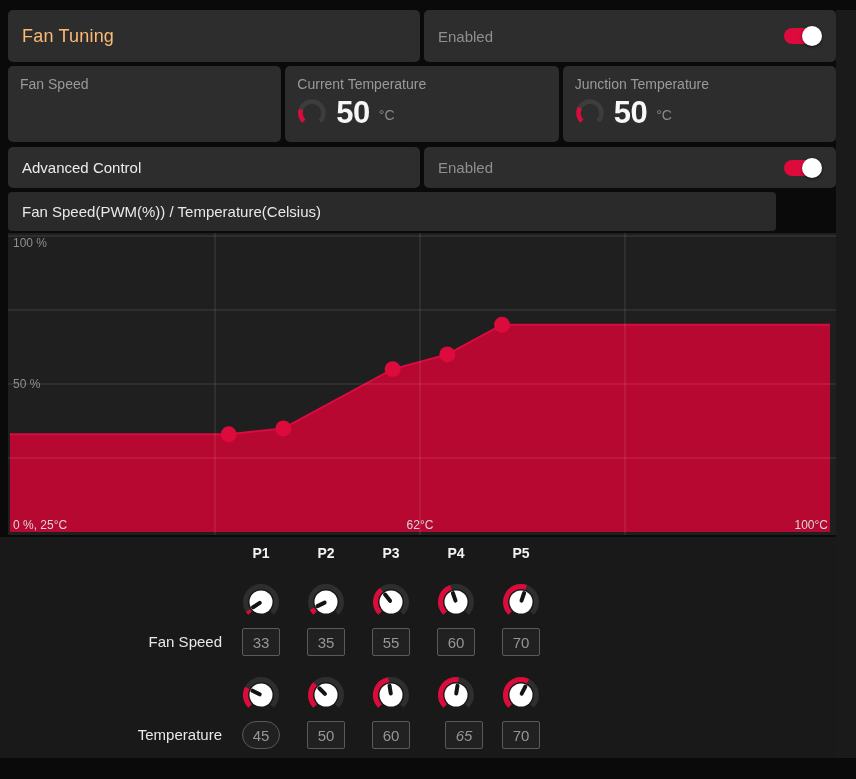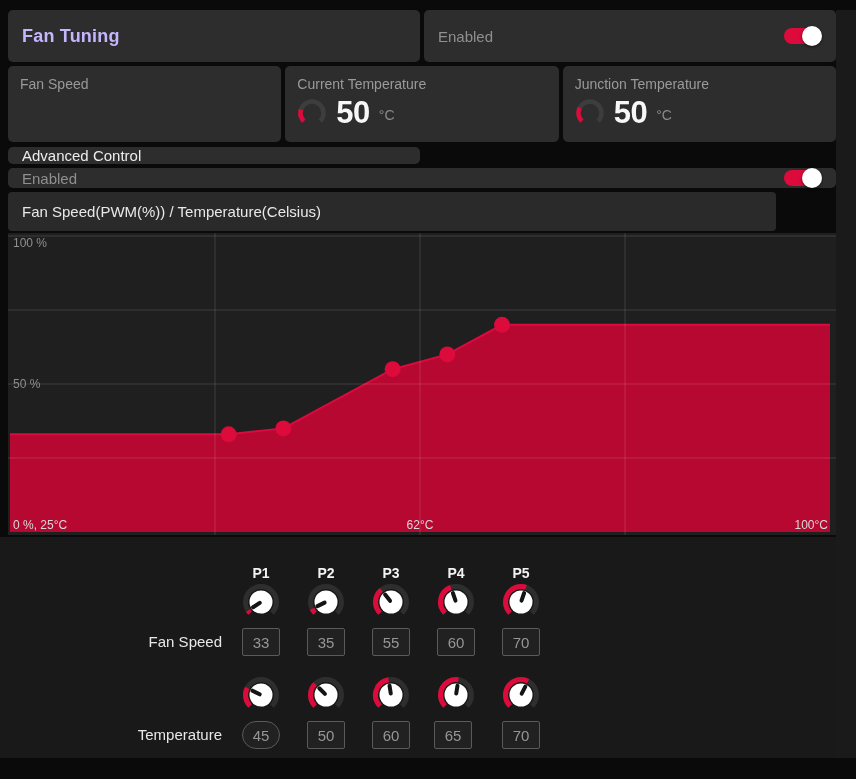--- a/index.html
+++ b/index.html
@@ -5,52 +5,52 @@
   * { margin:0; padding:0; box-sizing:border-box; }
   html,body { background:#0a0a0a; }
   .app { position:relative; width:856px; height:779px; background:#0a0a0a;
          font-family:"Liberation Sans", sans-serif; overflow:hidden; }
   .right-strip { position:absolute; left:836px; top:10px; width:20px; height:748px; background:#1a1a1a; }
 
   .card { background:#2d2d2d; border-radius:5px; }
 
   .row1 { position:absolute; left:8px; top:10px; width:828px; height:52px; display:flex; gap:4px; }
   .row1 .title-card { width:412px; display:flex; align-items:center; padding-left:14px; }
-  .page-title { font-size:18px; font-weight:700; color:#c4b5fd; letter-spacing:.2px; }
+  .page-title { font-size:18px; font-weight:400; color:#fdba74; letter-spacing:.2px; }
   .enable-card { flex:1; display:flex; align-items:center; justify-content:space-between; padding:0 16px 0 14px; }
   .muted { color:#8f8f8f; font-size:15px; }
 
   .row2 { position:absolute; left:8px; top:66px; width:828px; height:76px; display:flex; gap:4px; }
   .stat-card { flex:1; padding:10px 0 0 12px; }
   .stat-label { color:#9a9a9a; font-size:14px; }
   .stat-value-row { display:flex; align-items:center; margin-top:5px; gap:9px; }
   .gauge { flex:0 0 auto; }
   .stat-value { color:#f7f7f7; font-size:31px; font-weight:600; letter-spacing:-0.5px; line-height:1; }
   .stat-unit { color:#8a8a8a; font-size:14px; align-self:center; margin-top:5px; }
   .stat-unit.rpm { font-size:11px; letter-spacing:.5px; margin-top:7px; }
 
-  .row3 { position:absolute; left:8px; top:147px; width:828px; height:41px; display:flex; gap:4px;flex-direction:column; }
+  .row3 { position:absolute; left:8px; top:147px; width:828px; height:41px; display:flex; gap:4px; }
   .row3 .title-card { width:412px; display:flex; align-items:center; padding-left:14px; }
   .sub-title { color:#ececec; font-size:15px; }
   .row3 .enable-card { flex:1; }
 
   .row4 { position:absolute; left:8px; top:192px; width:768px; height:39px; background:#2a2a2a;
           border-radius:4px; display:flex; align-items:center; padding-left:14px; }
   .chart-title { color:#e8e8e8; font-size:15px; }
 
   .chart-panel { position:absolute; left:8px; top:233px; width:828px; height:302px; background:#1f1f1f; }
   .chart-panel svg text { font-family:"Liberation Sans", sans-serif; }
 
   .toggle { position:relative; display:inline-block; width:36px; height:16px; border-radius:8px;
             background:#dd0a3c; cursor:pointer; flex:0 0 auto; }
   .toggle-knob { position:absolute; right:-2px; top:-2px; width:20px; height:20px; border-radius:50%;
                  background:#ffffff; box-shadow:0 1px 3px rgba(0,0,0,.6); }
 
   .knob-panel { position:absolute; left:0; top:537px; width:836px; height:221px; background:#191919; }
-  .p-labels { position:absolute; left:0; top:28px; width:100%; height:18px; }
+  .p-labels { position:absolute; left:0; top:8px; width:100%; height:18px; }
   .p-label { position:absolute; transform:translateX(-50%); color:#f2f2f2; font-size:14px; font-weight:700; }
   .knob-row { position:absolute; left:0; width:100%; height:40px; }
   .knob-row.fan  { top:45px; }
   .knob-row.temp { top:138px; }
   .knob { position:absolute; transform:translateX(-50%); }
   .val-row { position:absolute; left:0; width:100%; height:28px; }
   .val-row.fan  { top:91px; }
   .val-row.temp { top:184px; }
   .row-label { position:absolute; left:0; top:5px; width:222px; text-align:right; color:#e8e8e8; font-size:15px; }
   .val-box { position:absolute; transform:translateX(-50%); width:38px; height:28px; background:#212121;
@@ -226,18 +226,18 @@
           <path d="M9.04 30.96 A15.5 15.5 0 0 1 27.04 6.19" stroke="#dd0a3c" stroke-width="5" fill="none"></path>
           <circle cx="20" cy="20" r="11.5" fill="#ffffff"></circle>
           <line x1="20.68098574960932" y1="18.66349021371745" x2="24.3129097475257" y2="11.535438020210508" stroke="#141414" stroke-width="4" stroke-linecap="round"></line>
         </svg>
       </div>
     <div class="val-row temp">
       <span class="row-label">Temperature</span>
     <input type="text" readonly="" class="val-box" value="45" style="left: 261px; border-radius: 14px;">
         <input type="text" readonly="" class="val-box" value="50" style="left: 326px;">
         <input type="text" readonly="" class="val-box" value="60" style="left: 391px;">
-        <input type="text" readonly="" class="val-box" value="65" style="left: 453px;">
+        <input type="text" readonly="" class="val-box" value="65" style="left: 464px; font-style: italic;">
         <input type="text" readonly="" class="val-box" value="70" style="left: 521px;">
       </div>
   </section>
 
 </div>
 
 </body></html>

